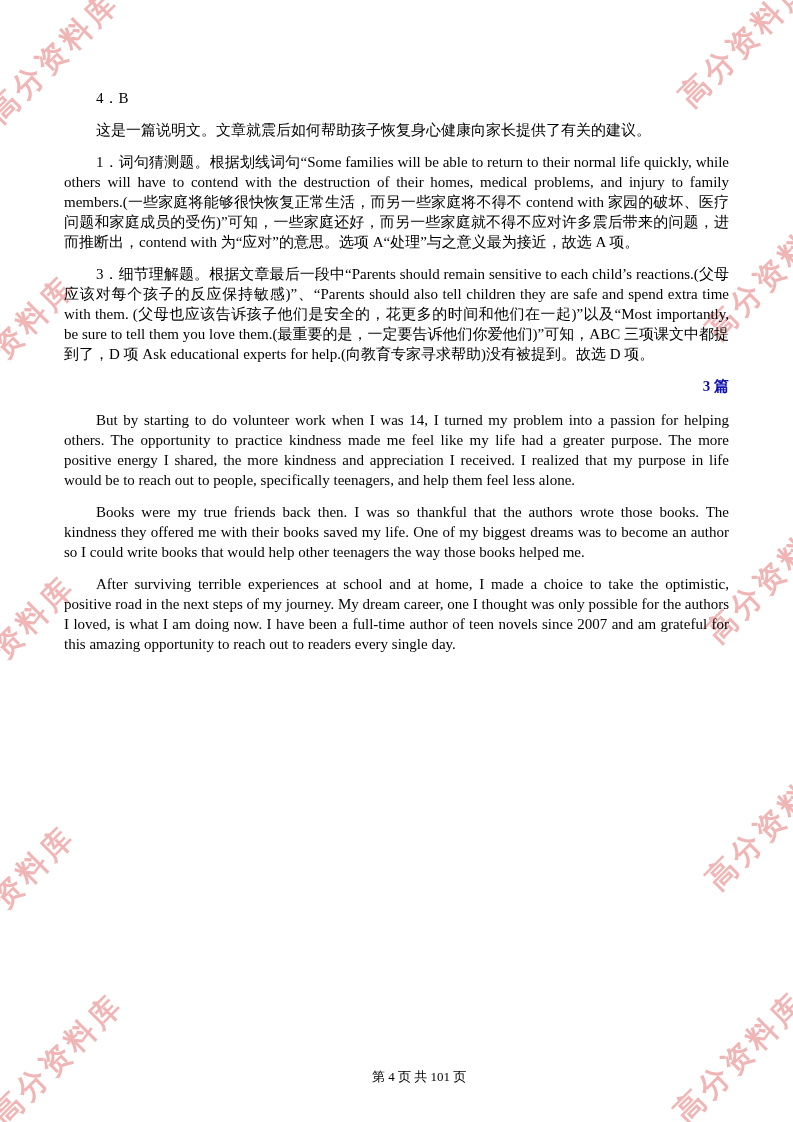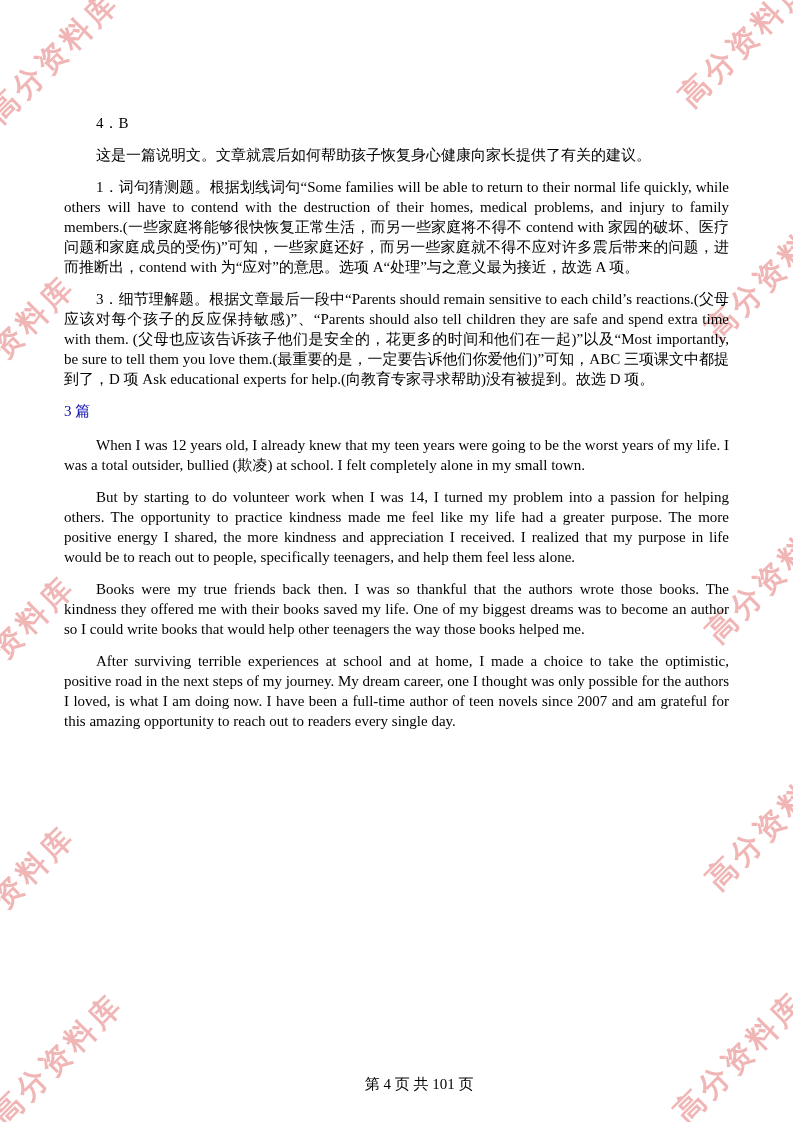--- a/index.html
+++ b/index.html
@@ -1,25 +1,25 @@
 <!DOCTYPE html>
 <html style="--accent-blue: #1111b0; --wm-color: #e05f5f;"><head>
 <meta charset="utf-8">
 <style>
   html,body{margin:0;padding:0;background:#ffffff;}
   .page{
     position:relative;width:793px;height:1122px;background:#fff;overflow:hidden;
     font-family:"Liberation Serif","DejaVu Serif",serif;color:#000;
   }
-  .content{position:absolute;left:64px;right:64px;top:88px;z-index:2;margin-top:25px;}
+  .content{position:absolute;left:64px;right:64px;top:88px;z-index:2;}
   .content p{margin:0 0 12px;font-size:15px;line-height:20px;text-align:justify;text-indent:32px;}
   p.plain{text-align:left;}
-  p.heading{text-align:left;text-indent:0;color:var(--accent-blue,#1111b0);font-weight:normal;margin:8px 0 14px;}
+  p.heading{text-align:right;text-indent:0;color:var(--accent-blue,#1111b0);font-weight:bold;margin:8px 0 14px;}
   .u{text-underline-offset:3px;}
-  .footer{position:absolute;left:0;right:0;bottom:28px;text-align:center;font-size:15px;z-index:2;padding-left:45px;}
+  .footer{position:absolute;left:0;right:0;bottom:36px;text-align:center;font-size:13px;z-index:2;padding-left:45px;}
   .wm{
     position:absolute;z-index:1;
     font-family:"Liberation Sans","DejaVu Sans",sans-serif;font-weight:bold;
     font-size:30px;line-height:1;letter-spacing:4px;
     color:var(--wm-color,#e05f5f);opacity:.45;
     transform:rotate(-45deg);transform-origin:0 100%;
     white-space:nowrap;pointer-events:none;user-select:none;
   }
 </style>
 </head>
@@ -37,21 +37,20 @@
   <div class="wm" style="left:-40px;top:932px">高分资料库</div>
   <div class="wm" style="left:8px;top:1100px">高分资料库</div>
   <div class="wm" style="left:690px;top:1098px">高分资料库</div>
 
   <div class="content">
       <p class="plain"><span>4．B</span></p>
       <p class="cn"><span>这是一篇说明文。文章就震后如何帮助孩子恢复身心健康向家长提供了有关的建议。</span></p>
       <p class="cn"><span>1．词句猜测题。根据划线词句“Some families will be able to return to their normal life quickly, while others will have to </span><span class="u">contend with</span><span> the destruction of their homes, medical problems, and injury to family members.(一些家庭将能够很快恢复正常生活，而另一些家庭将不得不 </span><span class="u">contend with 家园的破坏、医疗问题和家庭成员的受伤</span><span>)”可知，一些家庭还好，而另一些家庭就不得不应对许多震后带来的问题，进而推断出，</span><span class="u">contend with</span><span> 为“应对”的意思。选项 A“处理”与之意义最为接近，故选 A 项。</span></p>
       <p class="cn"><span>3．细节理解题。根据文章最后一段中“Parents should remain sensitive to each child’s reactions.(父母应该对每个孩子的反应保持敏感)”、“Parents should also tell children they are safe and spend extra time with them. (父母也应该告诉孩子他们是安全的，花更多的时间和他们在一起)”以及“Most importantly, be sure to tell them you love them.(最重要的是，一定要告诉他们你爱他们)”可知，ABC 三项课文中都提到了，D 项 Ask educational experts for help.(向教育专家寻求帮助)没有被提到。故选 D 项。</span></p>
       <p class="heading"><span>3 篇</span></p>
-      <p class="en"><span>When I was 12 years old, I already knew that my teen years were going to be the worst years of my life. I was a total outsider, bullied (欺凌) at school. I felt completely alone in my small town.</span></p>
       <p class="en"><span>But by starting to do volunteer work when I was 14, I turned my problem into a passion for helping others. The opportunity to practice kindness made me feel like my life had a greater purpose. The more positive energy I shared, the more kindness and appreciation I received. I realized that my purpose in life would be to reach out to people, specifically teenagers, and help them feel less alone.</span></p>
       <p class="en"><span>Books were my true friends back then. I was so thankful that the authors wrote those books. The kindness they offered me with their books saved my life. One of my biggest dreams was to become an author so I could write books that would help other teenagers the way those books helped me.</span></p>
       <p class="en"><span>After surviving terrible experiences at school and at home, I made a choice to take the optimistic, positive road in the next steps of my journey. My dream career, one I thought was only possible for the authors I loved, is what I am doing now. I have been a full-time author of teen novels since 2007 and am grateful for this amazing opportunity to reach out to readers every single day.</span></p>
     </div>
 
   <div class="footer">第 4 页 共 101 页</div>
 
 </div>
 
 </body></html>

